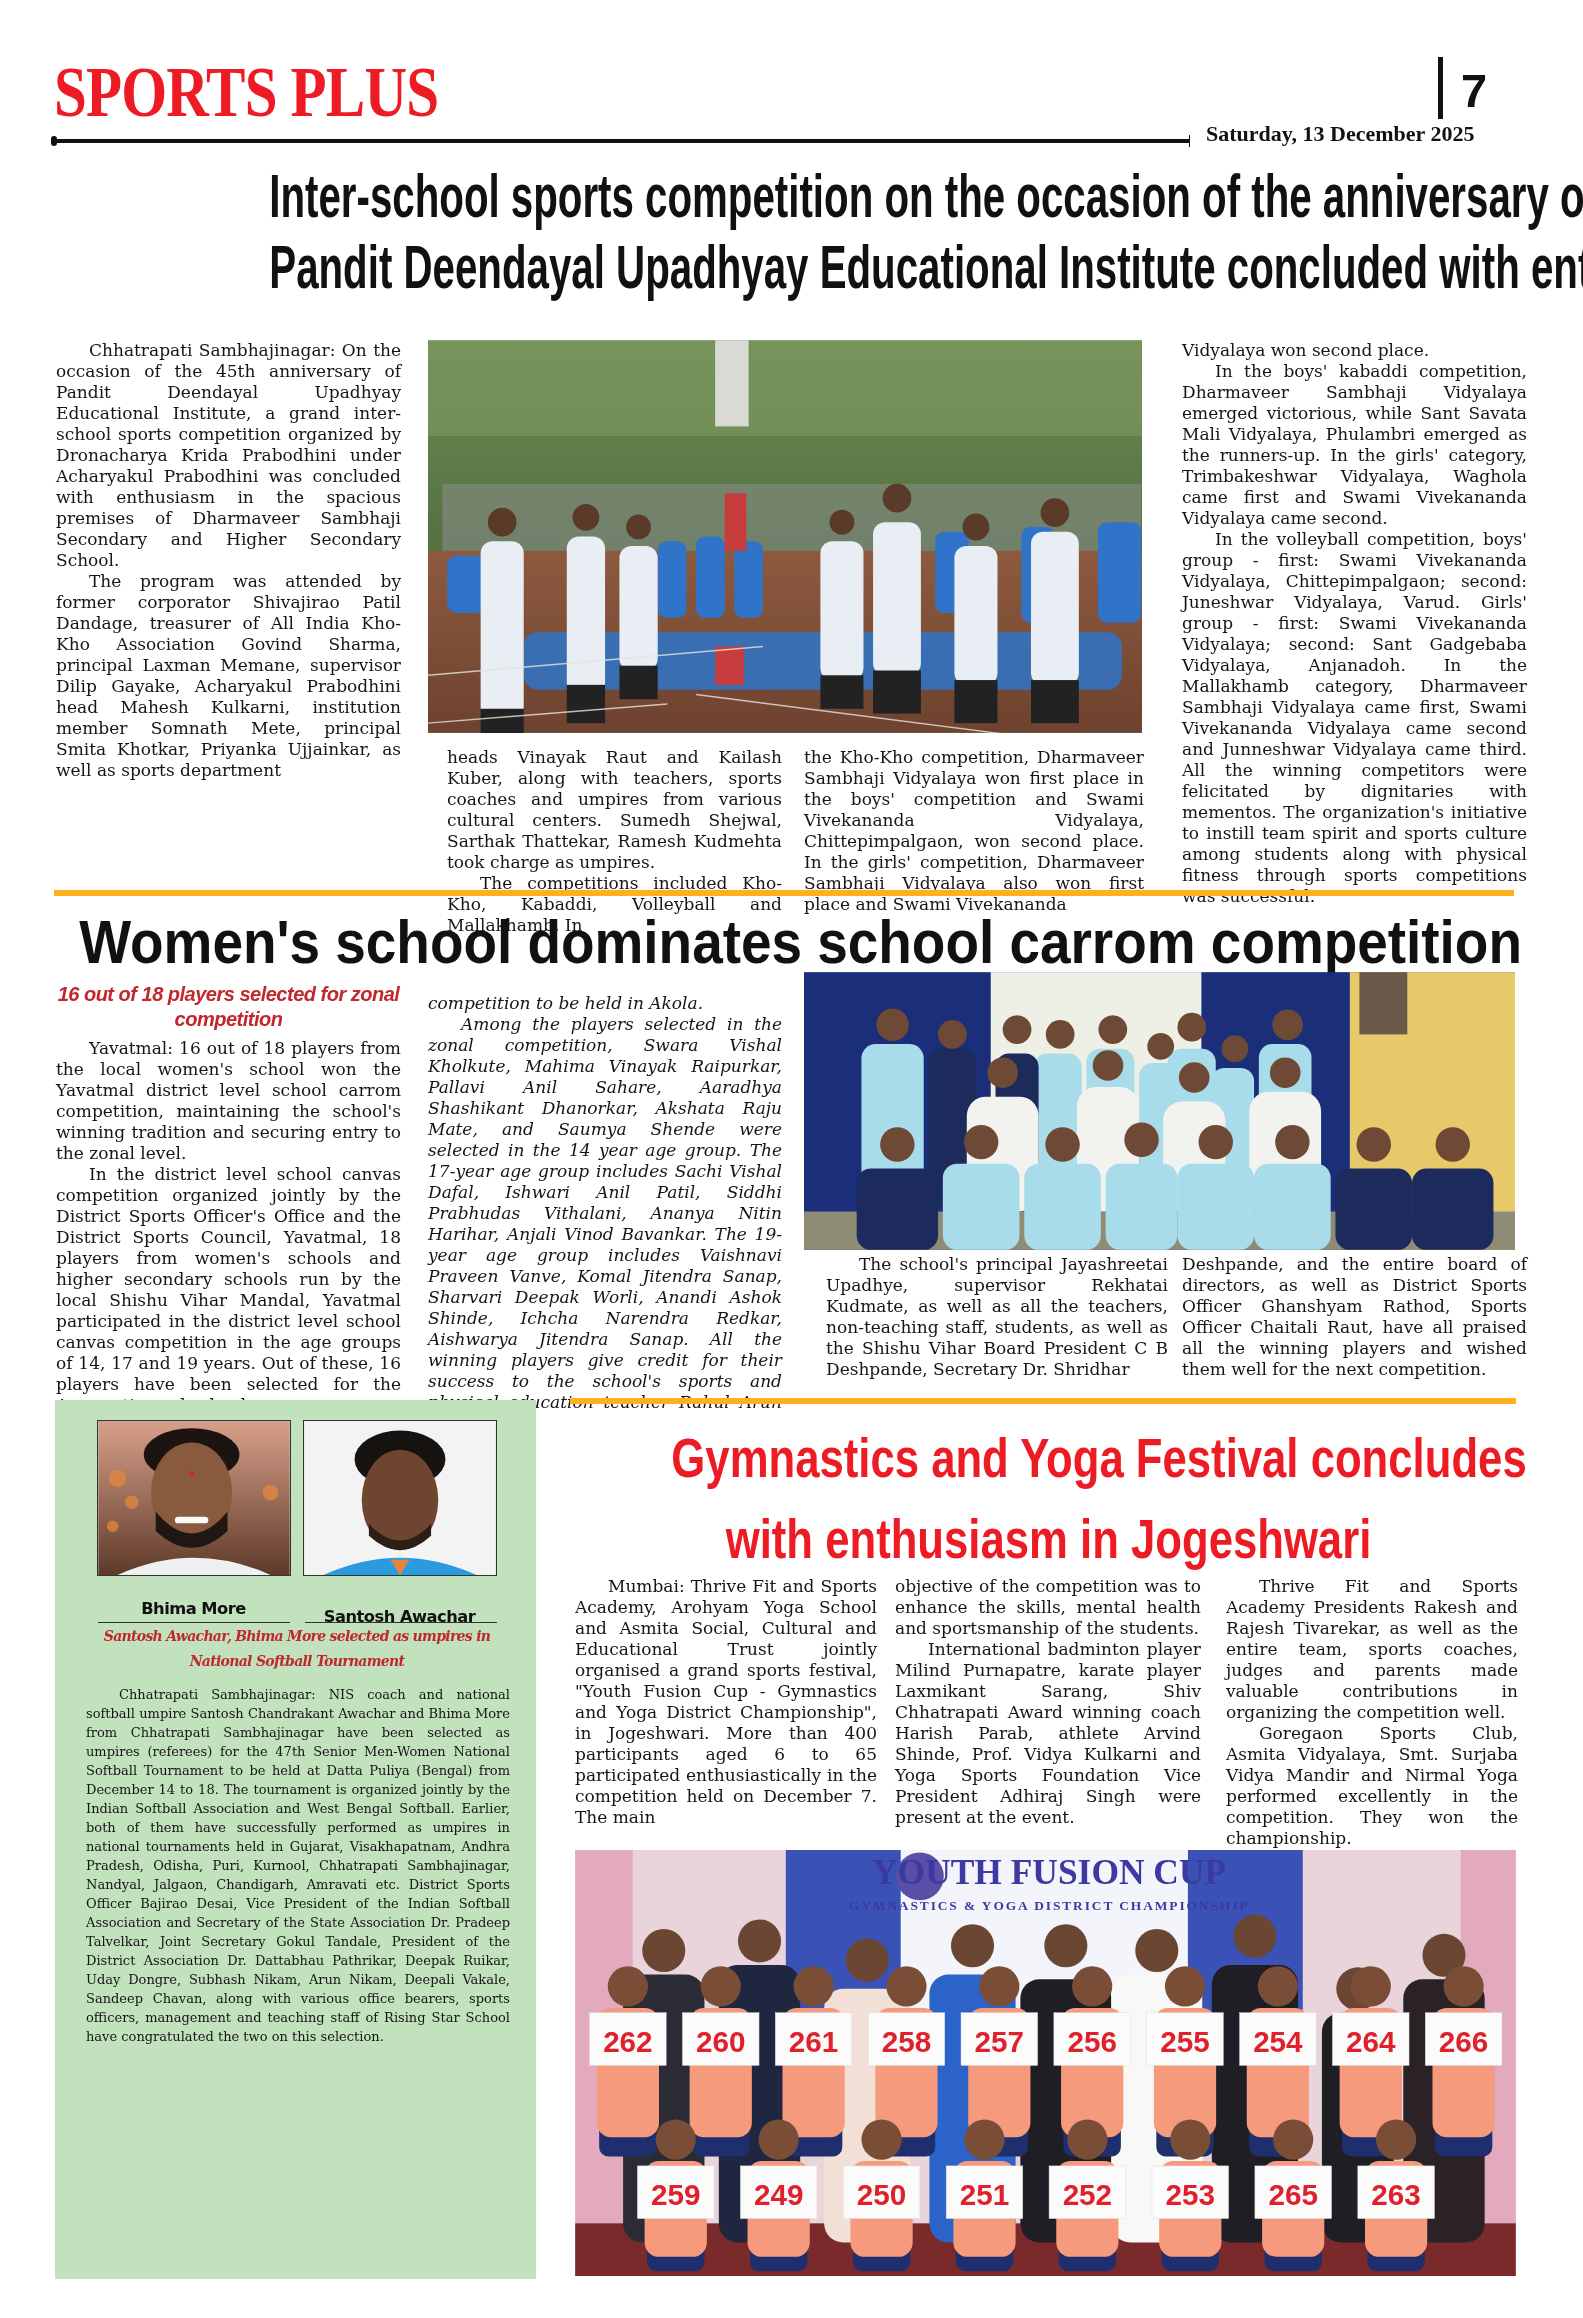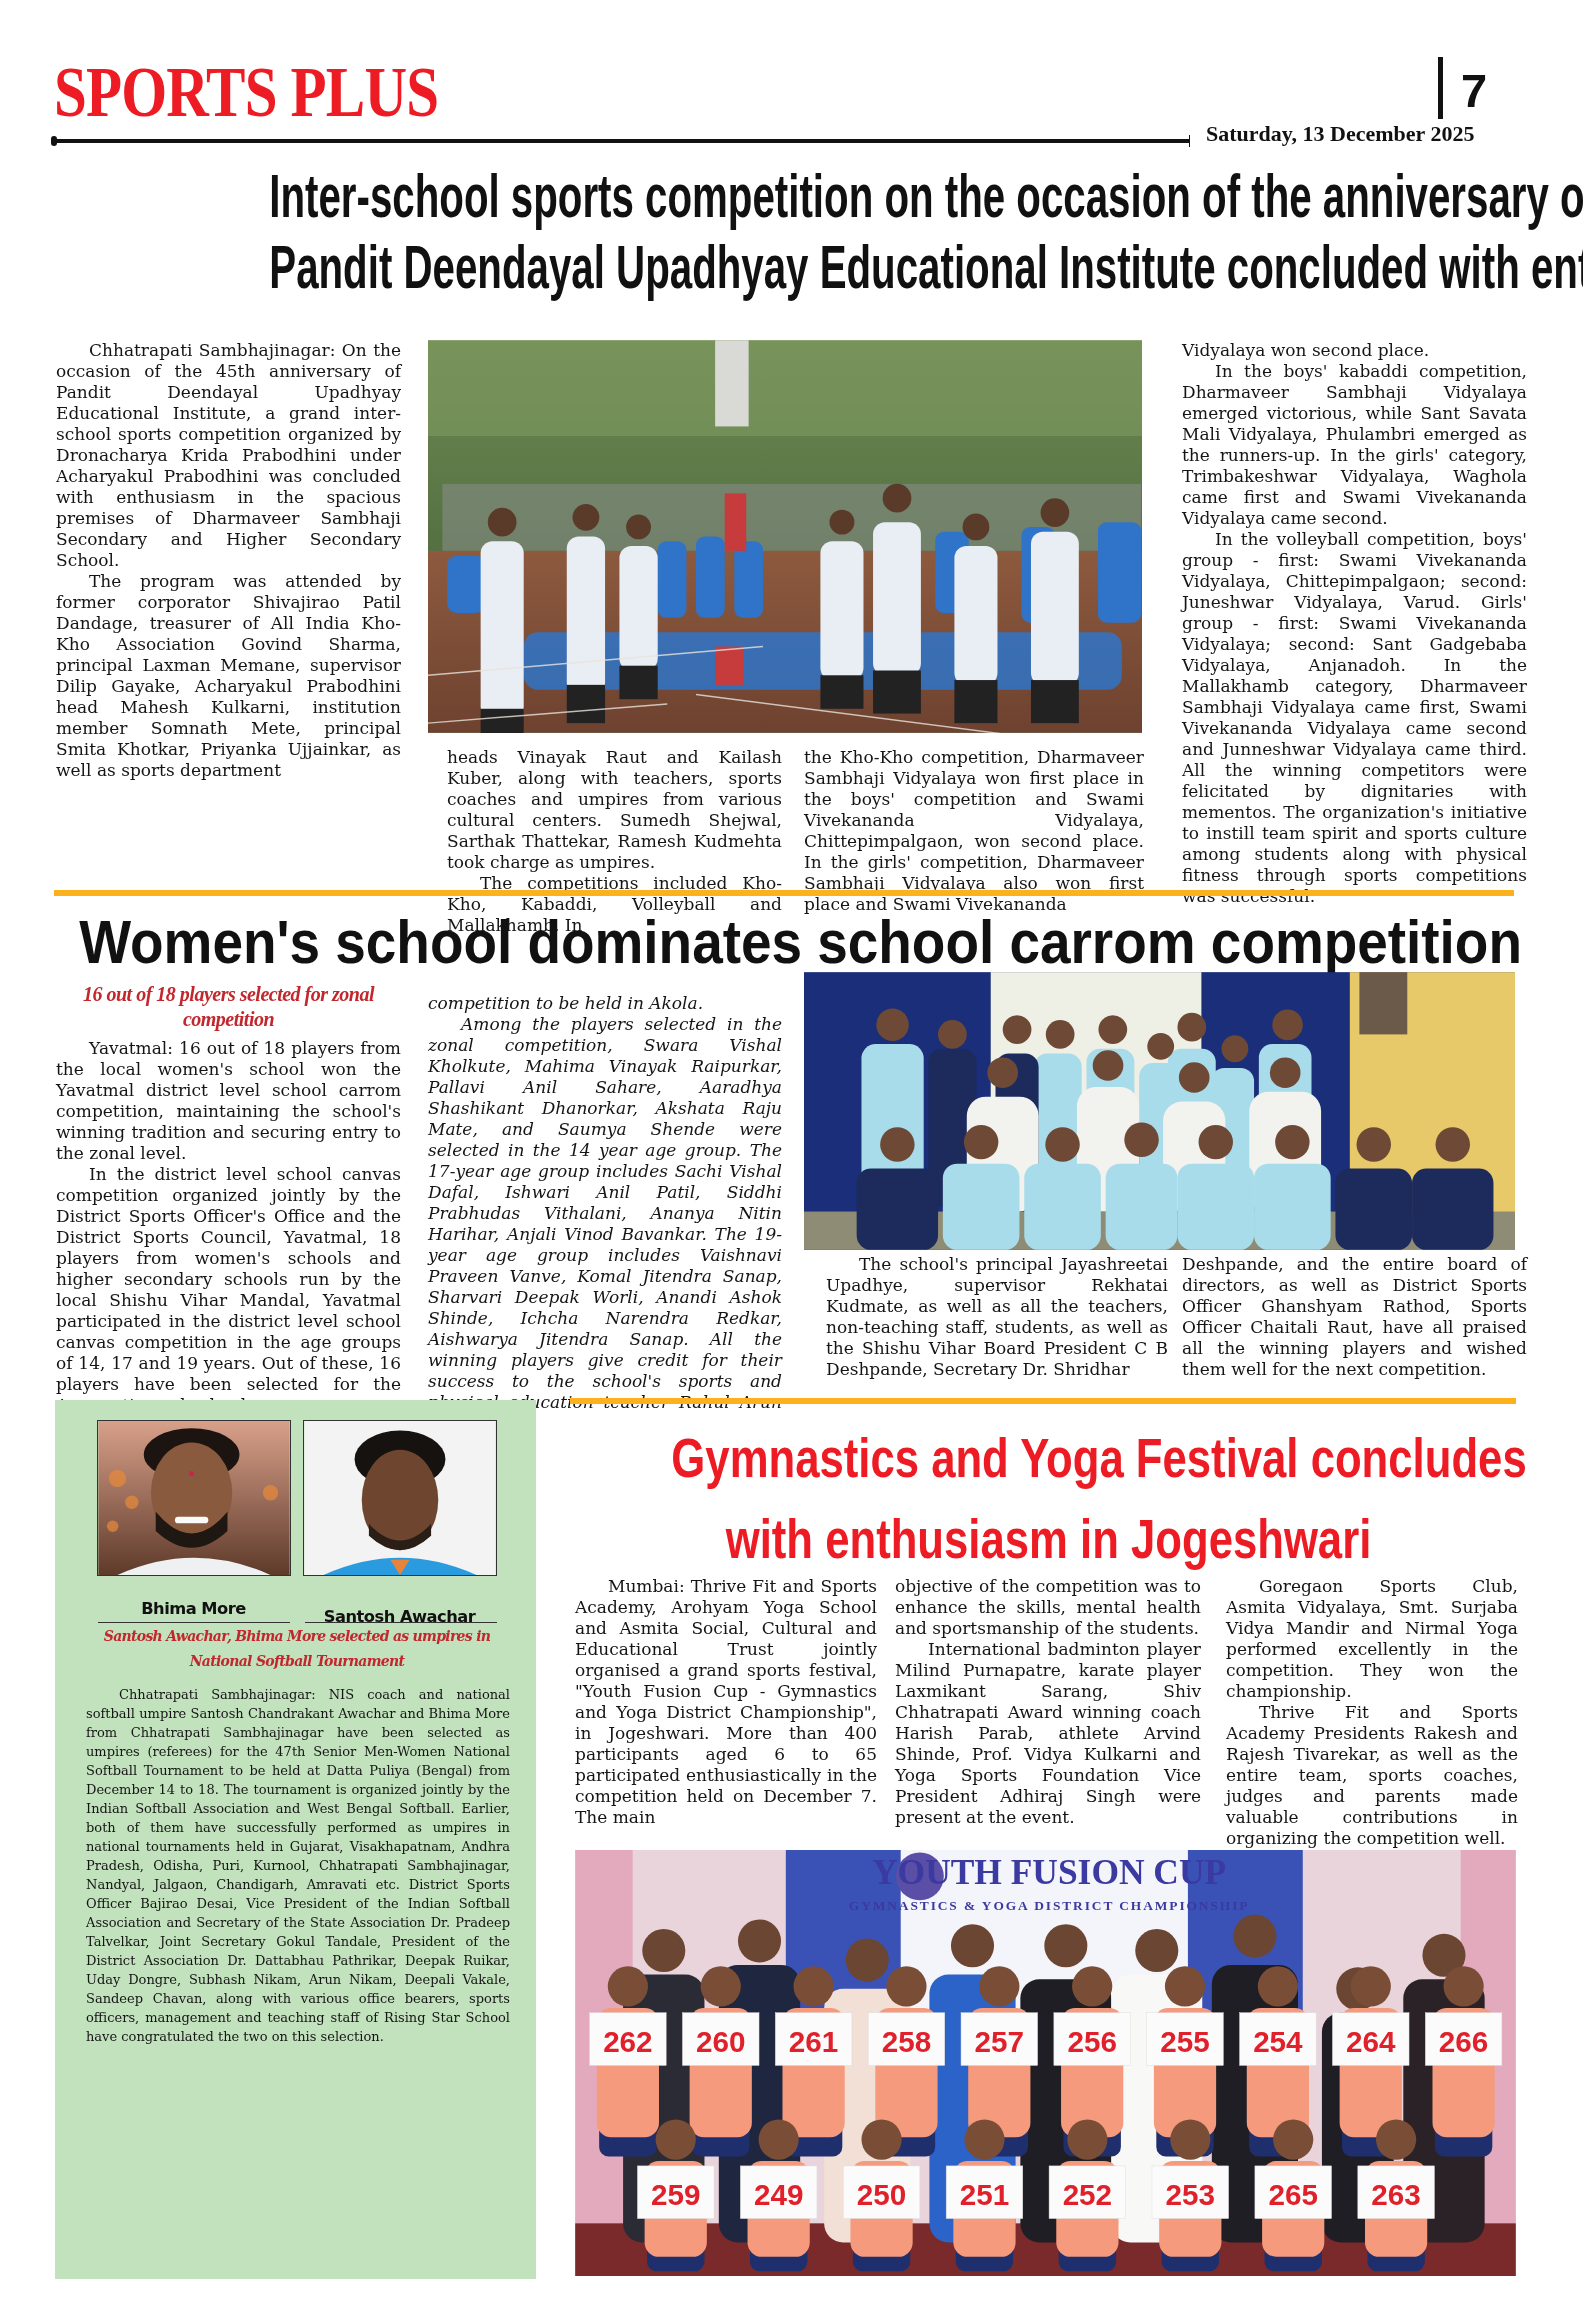--- a/index.html
+++ b/index.html
@@ -36,21 +36,21 @@
   .a1-c3 { left: 804px; top: 747px; width: 340px; }
   .a1-c4 { left: 1182px; top: 340px; width: 345px; }
   .photo { overflow: hidden; }
   .a1-photo { left: 428px; top: 340px; width: 714px; height: 393px; }
 
   .rule-amber { height: 5.7px; background: #fdb11c; }
   .r1 { left: 54px; top: 890px; width: 1460px; }
   .r2 { left: 570px; top: 1398px; width: 946px; }
 
   
-  .a2-sub { left: 56px; top: 982px; width: 345px; text-align: center; font-family: Liberation Serif, serif; font-style: italic; font-weight: 700; font-size: 20px; line-height: 25px; color: #c1272d; letter-spacing: -0.5px; }
+  .a2-sub { left: 56px; top: 982px; width: 345px; text-align: center; font-family: Liberation Sans, sans-serif; font-style: italic; font-weight: 700; font-size: 20px; line-height: 25px; color: #c1272d; letter-spacing: -0.5px; }
   .a2-c1 { left: 56px; top: 1038px; width: 345px; }
   .a2-c2 { left: 428px; top: 993px; width: 354px; font-style: italic; }
   .a2-photo { left: 804px; top: 972px; width: 711px; height: 278px; }
   .a2-c3 { left: 826px; top: 1254px; width: 342px; }
   .a2-c4 { left: 1182px; top: 1254px; width: 345px; }
 
   
   .sidebar { left: 55px; top: 1400px; width: 481px; height: 879px; background: #c2e1bd; }
   .portrait { width: 192px; height: 154px; border: 1px solid #333; overflow: hidden; }
   .p1 { left: 97px; top: 1420px; }
@@ -307,22 +307,22 @@
 <div class="abs headline-condensed hl3 l2">with enthusiasm in Jogeshwari</div>
 
 <div class="abs col a3-c1">
   <p>Mumbai: Thrive Fit and Sports Academy, Arohyam Yoga School and Asmita Social, Cultural and Educational Trust jointly organised a grand sports festival, "Youth Fusion Cup - Gymnastics and Yoga District Championship", in Jogeshwari. More than 400 participants aged 6 to 65 participated enthusiastically in the competition held on December 7. The main</p>
 </div>
 <div class="abs col a3-c2">
   <p class="noindent">objective of the competition was to enhance the skills, mental health and sportsmanship of the students.</p>
   <p>International badminton player Milind Purnapatre, karate player Laxmikant Sarang, Shiv Chhatrapati Award winning coach Harish Parab, athlete Arvind Shinde, Prof. Vidya Kulkarni and Yoga Sports Foundation Vice President Adhiraj Singh were present at the event.</p>
 </div>
 <div class="abs col a3-c3">
+  <p>Thrive Fit and Sports Academy Presidents Rakesh and Rajesh Tivarekar, as well as the entire team, sports coaches, judges and parents made valuable contributions in organizing the competition well.</p>
   <p>Goregaon Sports Club, Asmita Vidyalaya, Smt. Surjaba Vidya Mandir and Nirmal Yoga performed excellently in the competition. They won the championship.</p>
-  <p>Thrive Fit and Sports Academy Presidents Rakesh and Rajesh Tivarekar, as well as the entire team, sports coaches, judges and parents made valuable contributions in organizing the competition well.</p>
 </div>
 
 <div class="abs photo a3-photo">
   <svg id="yfc-svg" width="941" height="426" viewBox="0 0 1965 890">
     <rect width="1965" height="890" fill="#e9d4dc"></rect>
     <rect x="0" y="0" width="120" height="890" fill="#e3a9bd"></rect>
     <rect x="1850" y="0" width="115" height="890" fill="#e3a9bd"></rect>
     <rect x="440" y="0" width="1080" height="420" fill="#3a52b6"></rect>
     <rect x="680" y="0" width="600" height="400" fill="#f4f4fb"></rect>
     <circle cx="720" cy="55" r="50" fill="#5a4ea6"></circle>

